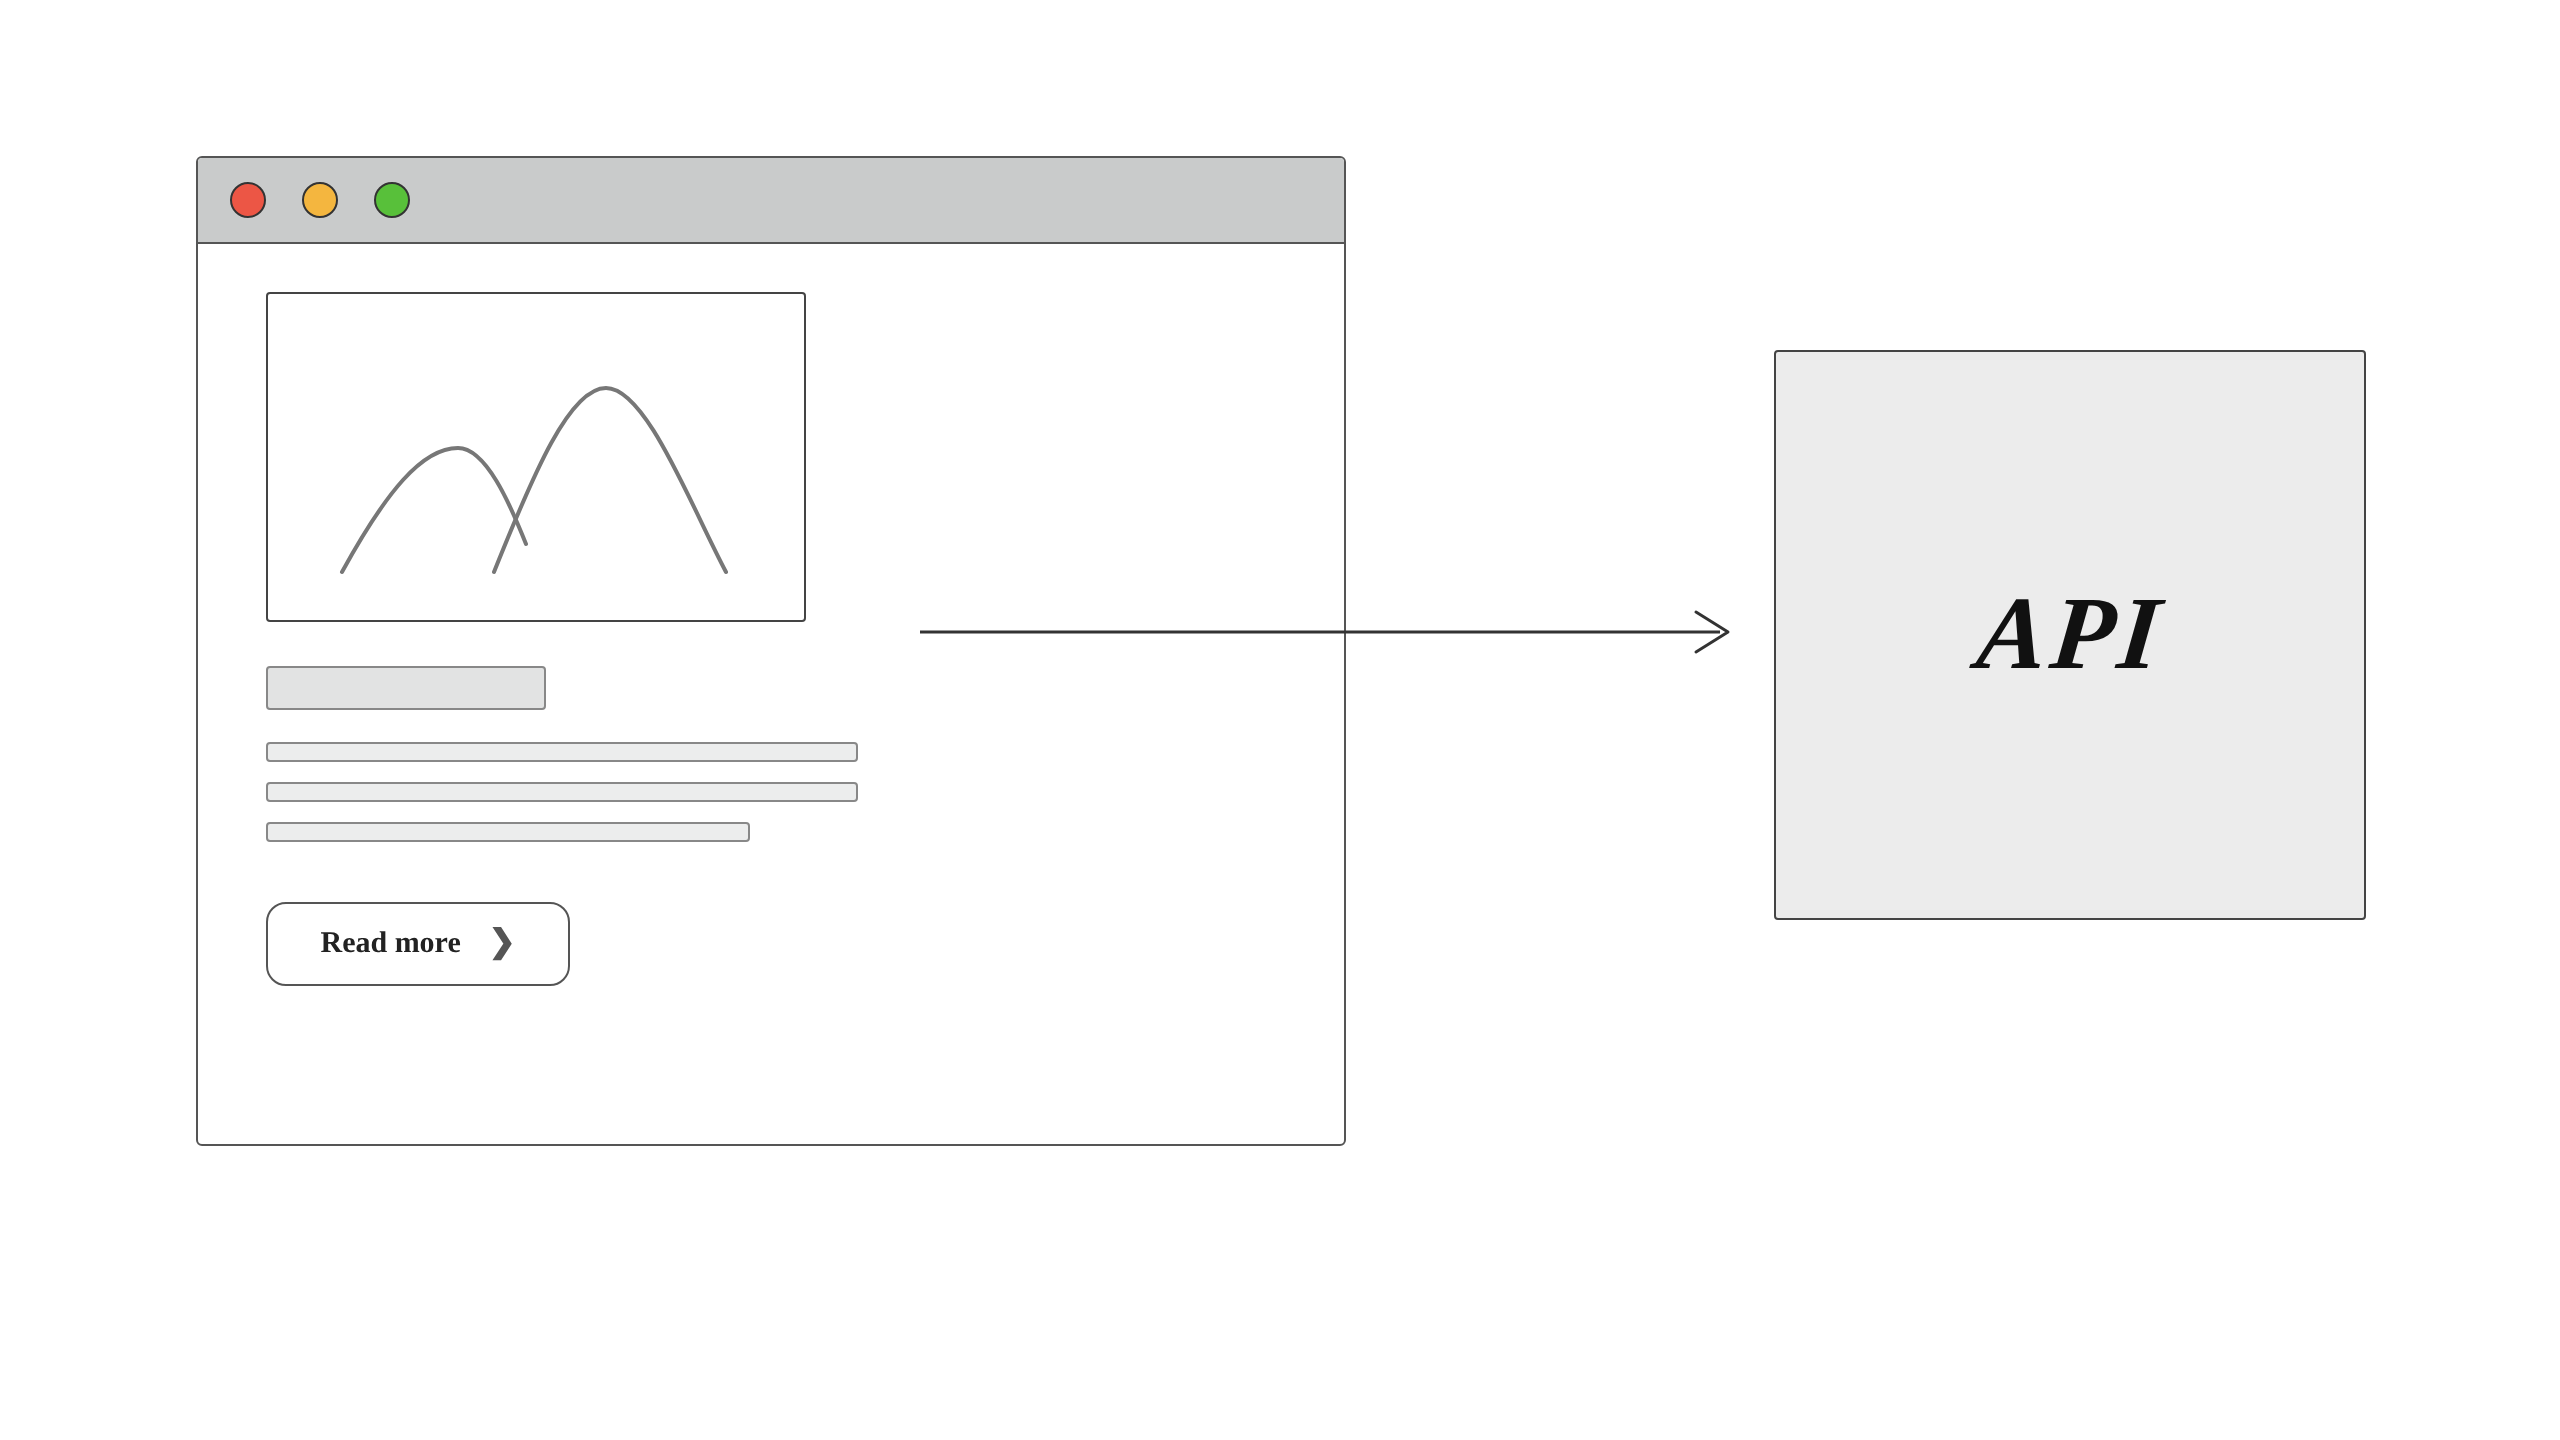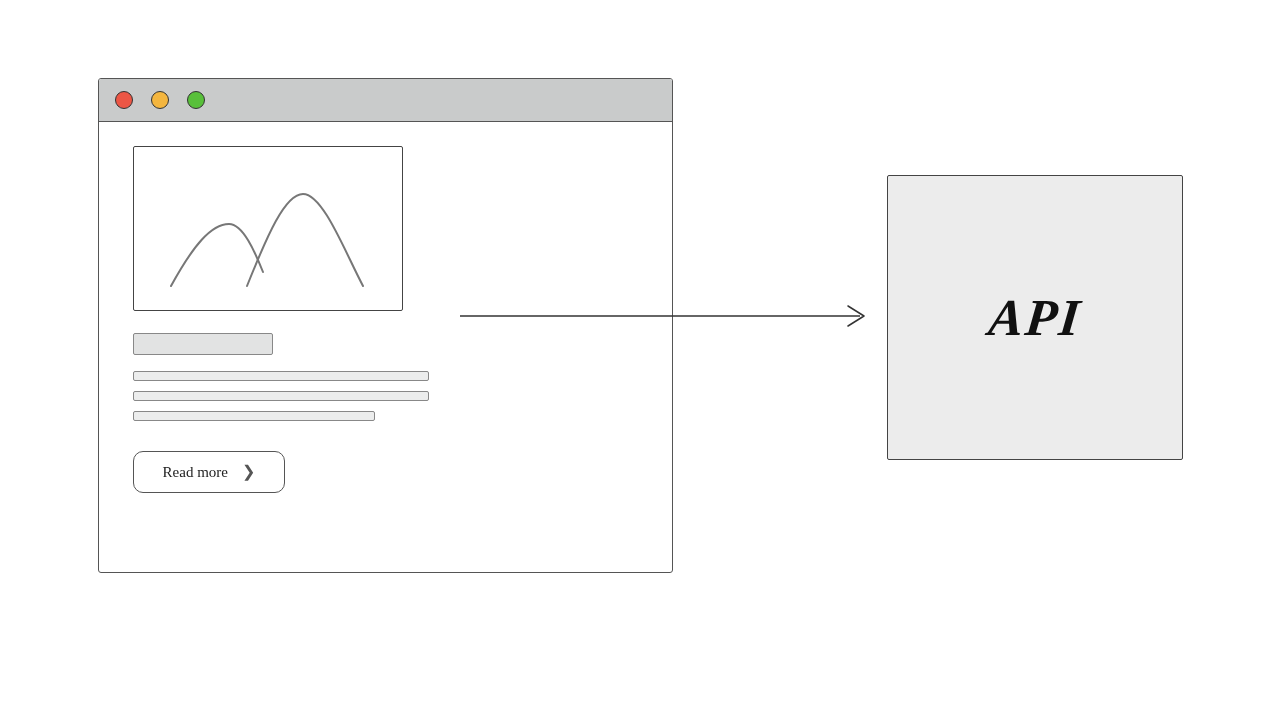--- a/index.html
+++ b/index.html
@@ -47,20 +47,21 @@
     border-radius: 50%;
     border: 1.5px solid #333;
     box-sizing: border-box;
   }
   .dot.red    { background: #ec5645; }
   .dot.yellow { background: #f4b63f; }
   .dot.green  { background: #58c03a; }
 
   .page {
     padding: 24px 30px 26px 34px;
+    font-weight: bold;
   }
 
   
   .hero {
     width: 270px;
     height: 165px;
     border: 1.5px solid #444;
     border-radius: 2px;
     margin-bottom: 22px;
     display: flex;

